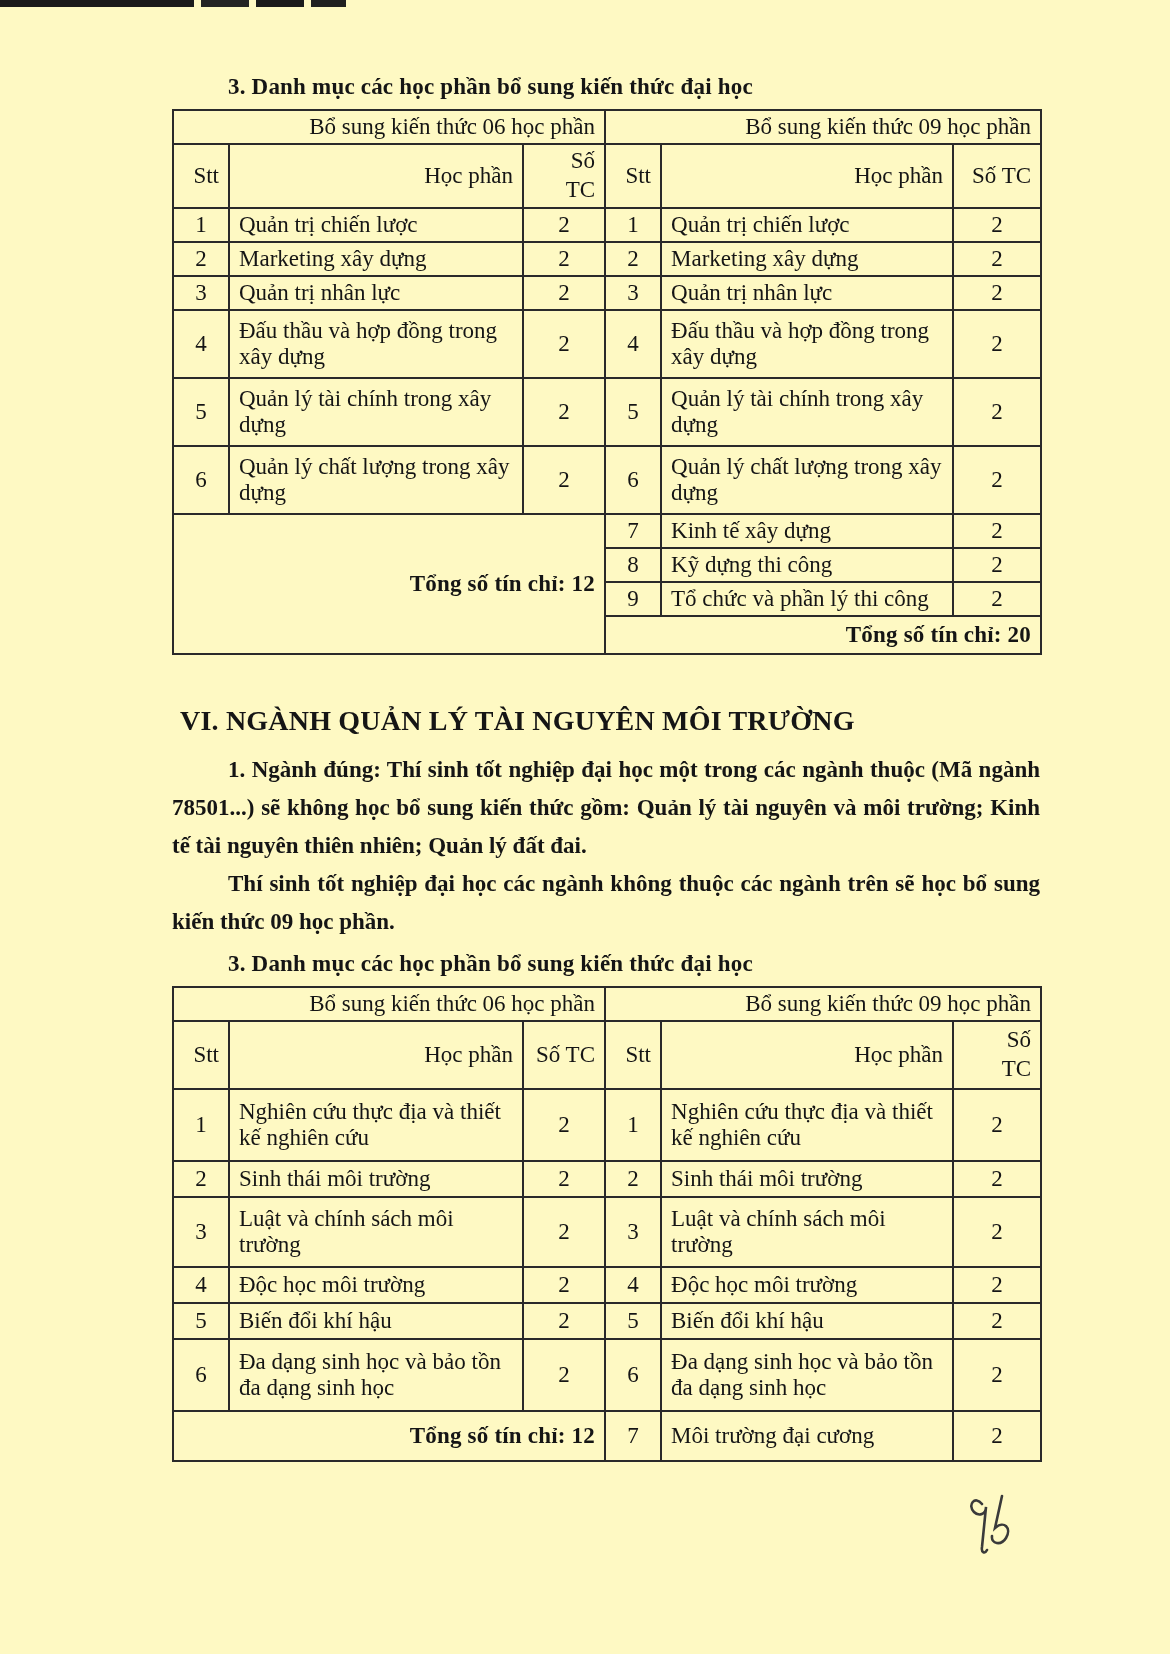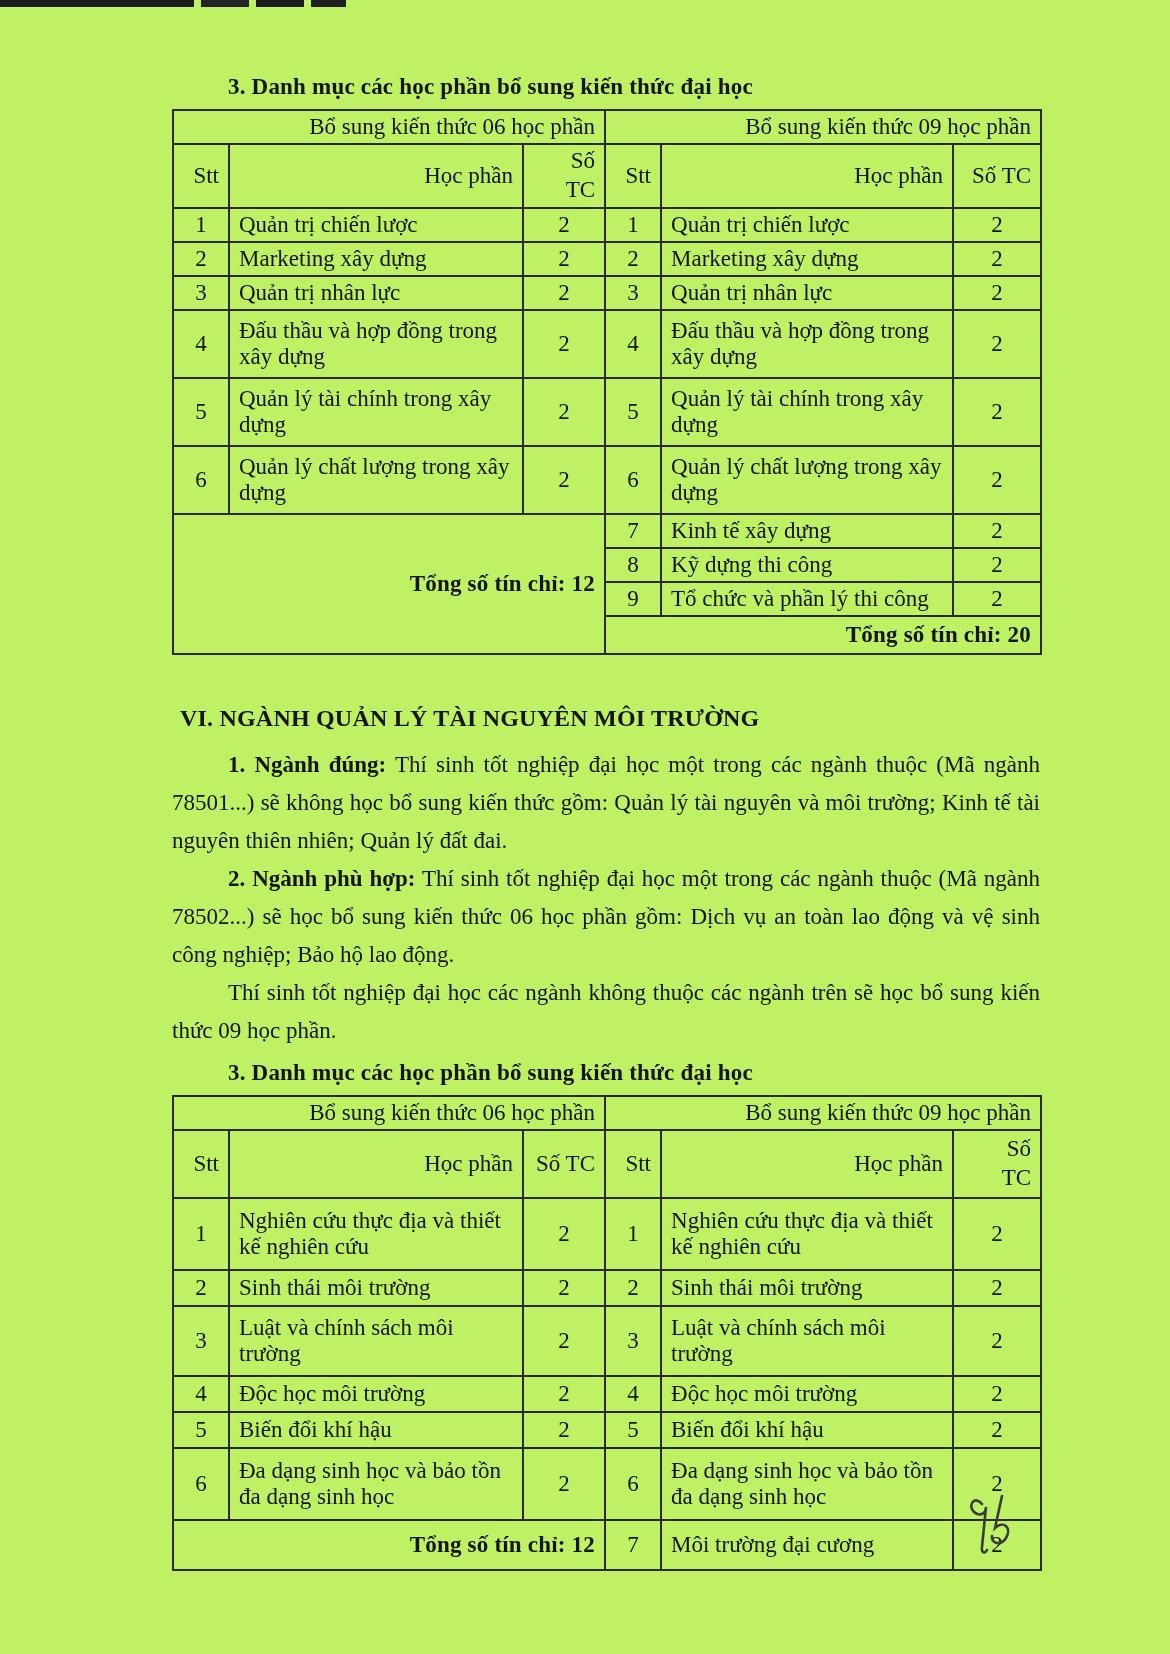--- a/index.html
+++ b/index.html
@@ -1,20 +1,20 @@
 <!DOCTYPE html>
 <html><head>
 <meta charset="utf-8">
 <style>
   html,body{margin:0;padding:0;background:#e8e8e8;}
   .page{
     position:relative;
     width:1170px;height:1654px;
     margin:0 auto;
-    background:#bef264;
+    background:#fef9c3;
     font-family:"Liberation Serif", serif;
     color:#151515;
     overflow:hidden;
   }
   
   .scan-top{
     position:absolute;top:0;left:0;width:346px;height:7px;
     background:linear-gradient(90deg,#1b1b1b 0 56%,transparent 56% 58%,
       #242424 58% 72%,transparent 72% 74%,#1b1b1b 74% 88%,transparent 88% 90%,#202020 90% 100%);
   }
@@ -36,26 +36,26 @@
   .c-stt{width:56px}.c-name{width:294px}.c-tc1{width:82px}
   .c-stt2{width:56px}.c-name2{width:292px}.c-tc2{width:88px}
   td.hcell{font-weight:normal;text-align:right;margin-left:12px;}
   td.c{text-align:center;}
   td.total{font-weight:bold;text-align:right;font-size:24px;letter-spacing:.2px;}
   .blk{display:block;line-height:1.25;}
   tr.h34{height:34px} tr.h36{height:36px} tr.h38{height:38px}
   tr.h50{height:50px} tr.h64{height:64px} tr.h68{height:68px}
   tr.h70{height:70px} tr.h72{height:72px}
   .sec-heading{
-    font-size:24px;font-weight:bold;margin:50px 0 14px 8px;letter-spacing:.2px;
+    font-size:28px;font-weight:bold;margin:50px 0 14px 8px;letter-spacing:.2px;
   }
   p.para{
     margin:0;width:868px;
     font-size:23px;line-height:38px;
-    text-align:justify;text-indent:56px;
+    text-align:justify;text-indent:56px;font-weight:bold;
   }
   .tbl-title.second{margin-top:10px;}
   .handwritten{
     position:absolute;left:966px;top:1494px;width:52px;height:60px;
   }
   .handwritten svg{display:block}
 </style>
 </head>
 <body>
 
@@ -157,21 +157,20 @@
         </tr>
         <tr class="h38">
           <td colspan="3" class="total">Tổng số tín chỉ: 20</td>
         </tr>
       </tbody>
     </table>
 
     <h2 class="sec-heading">VI. NGÀNH QUẢN LÝ TÀI NGUYÊN MÔI TRƯỜNG</h2>
 
     <p class="para"><b>1. Ngành đúng:</b><span> Thí sinh tốt nghiệp đại học một trong các ngành thuộc (Mã ngành 78501...) sẽ không học bổ sung kiến thức gồm: Quản lý tài nguyên và môi trường; Kinh tế tài nguyên thiên nhiên; Quản lý đất đai.</span></p>
-    <p class="para"><b>2. Ngành phù hợp:</b><span> Thí sinh tốt nghiệp đại học một trong các ngành thuộc (Mã ngành 78502...) sẽ học bổ sung kiến thức 06 học phần gồm: Dịch vụ an toàn lao động và vệ sinh công nghiệp; Bảo hộ lao động.</span></p>
     <p class="para">Thí sinh tốt nghiệp đại học các ngành không thuộc các ngành trên sẽ học bổ sung kiến thức 09 học phần.</p>
 
     <h3 class="tbl-title second">3. Danh mục các học phần bổ sung kiến thức đại học</h3>
 
     <table class="tbl">
       <colgroup>
         <col class="c-stt">
           <col class="c-name">
           <col class="c-tc1">
         <col class="c-stt2">

